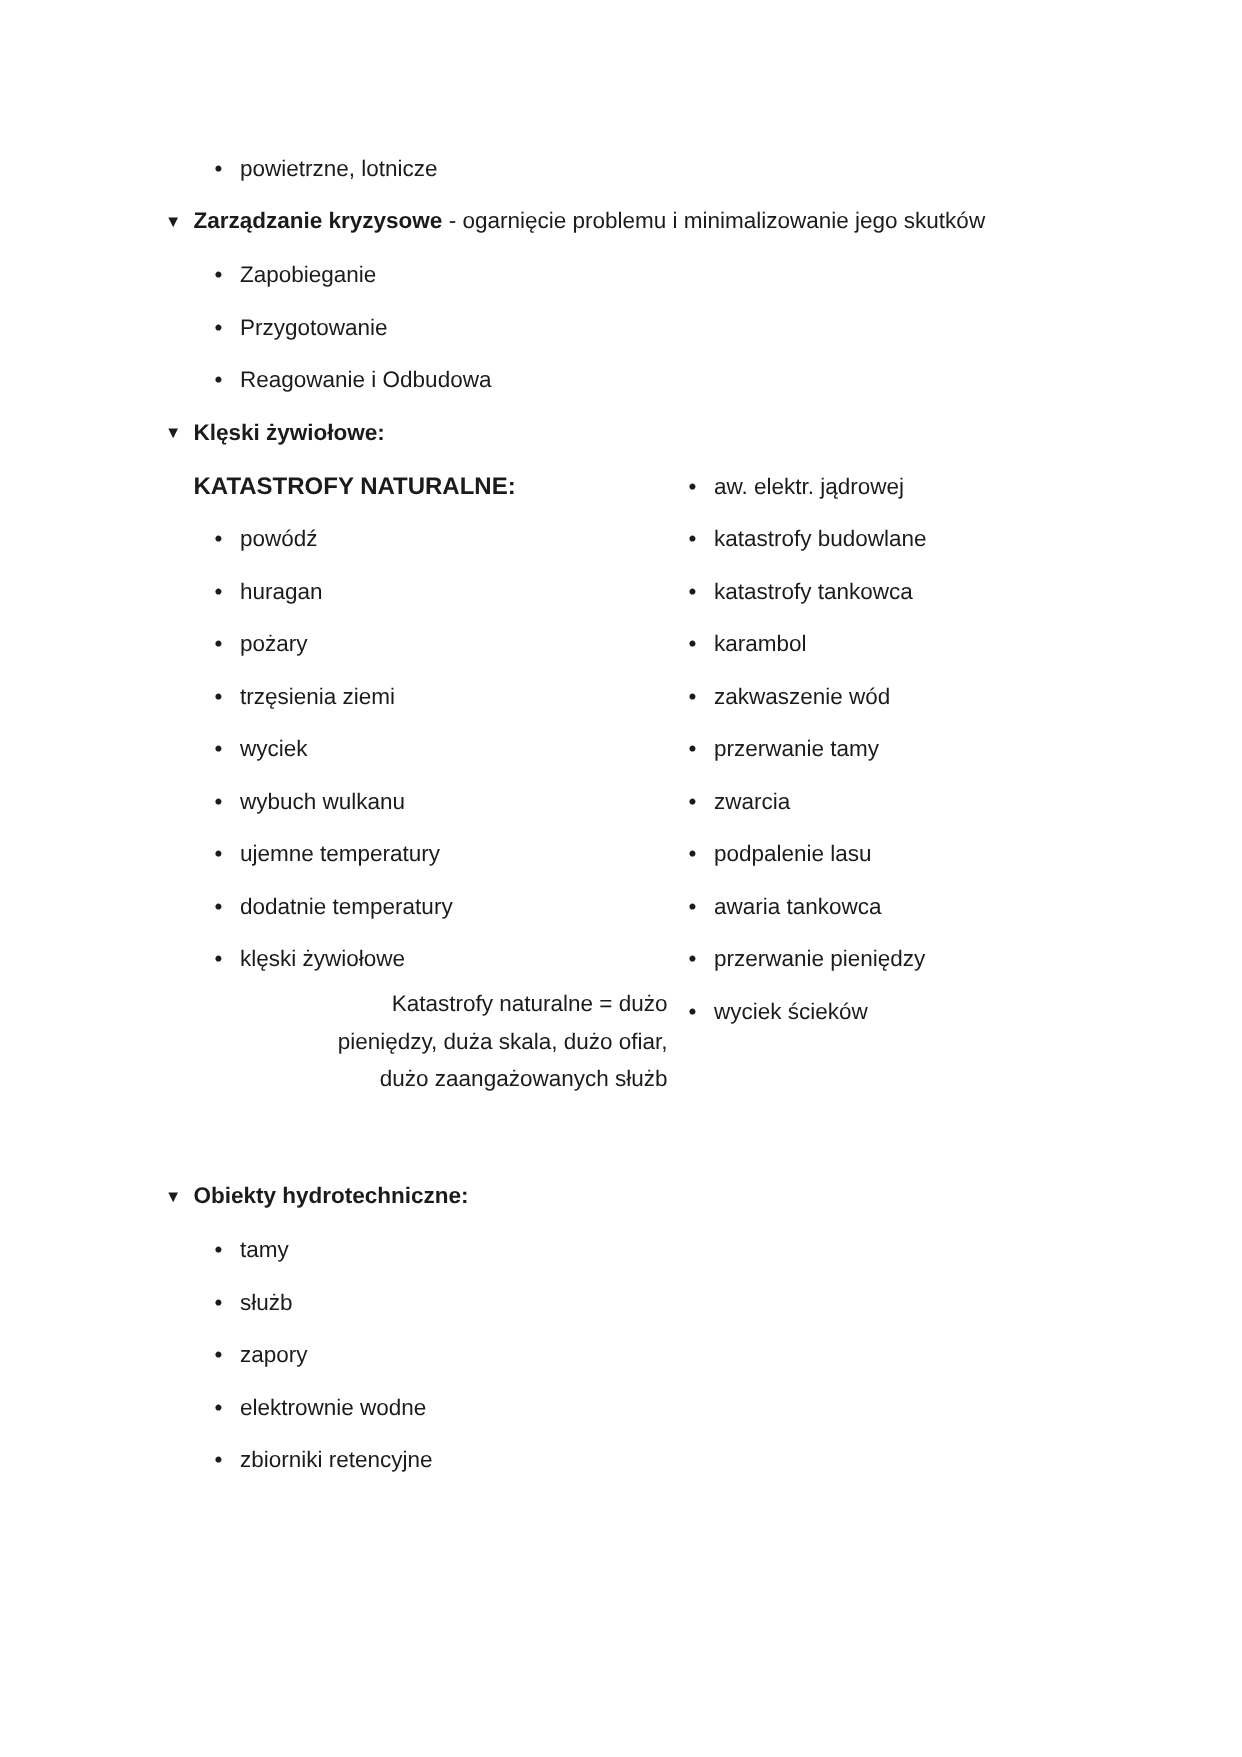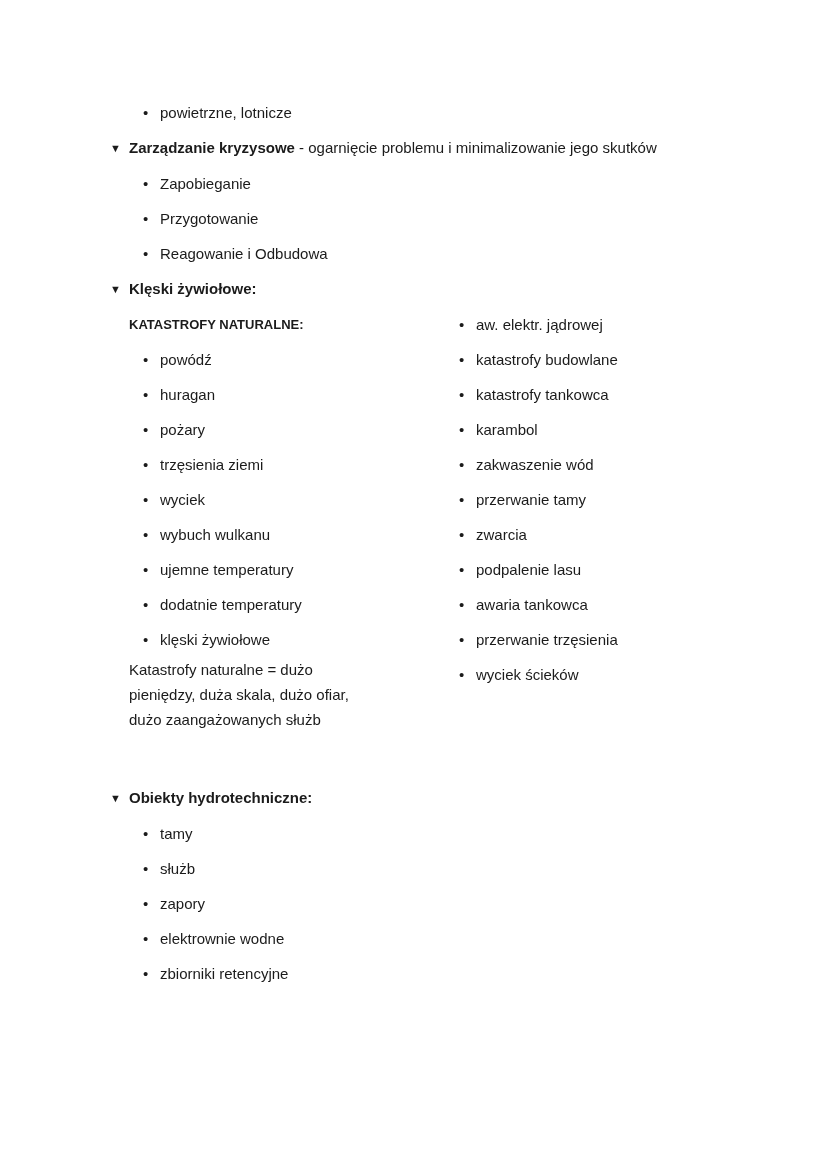--- a/index.html
+++ b/index.html
@@ -34,23 +34,23 @@
   }
   ul.blist li::before {
     content: "\2022";
     position: absolute;
     left: 14px;
     top: 0;
   }
   .cols { display: flex; align-items: flex-start; }
   .col-left { width: 316px; flex: none; }
   .col-right { flex: 1; min-width: 0; }
-  .col-head { font-size: 13px; font-weight: bold; line-height: 35px; white-space: nowrap; }
+  .col-head { font-size: 16px; font-weight: bold; line-height: 35px; white-space: nowrap; }
   .note { font-size: 15px; line-height: 25px; }
-  .note div { white-space: nowrap; }
+  .note div { white-space: nowrap; text-align: right; }
   .sec-hydro { margin-top: 48px; }
   .footer {
     position: absolute;
     left: 38px;
     right: 35px;
     top: 1114px;
     display: flex;
     justify-content: space-between;
     align-items: center;
     font-size: 11.5px;
@@ -105,21 +105,21 @@
         <ul class="blist">
           <li>aw. elektr. jądrowej</li>
           <li>katastrofy budowlane</li>
           <li>katastrofy tankowca</li>
           <li>karambol</li>
           <li>zakwaszenie wód</li>
           <li>przerwanie tamy</li>
           <li>zwarcia</li>
           <li>podpalenie lasu</li>
           <li>awaria tankowca</li>
-          <li>przerwanie trzęsienia</li>
+          <li>przerwanie pieniędzy</li>
           <li>wyciek ścieków</li>
         </ul>
       </div>
     </div>
 
     <div class="t-row sec-hydro"><span class="tri">▼</span><b>Obiekty hydrotechniczne:</b></div>
 
     <div class="indent">
       <ul class="blist">
         <li>tamy</li>

